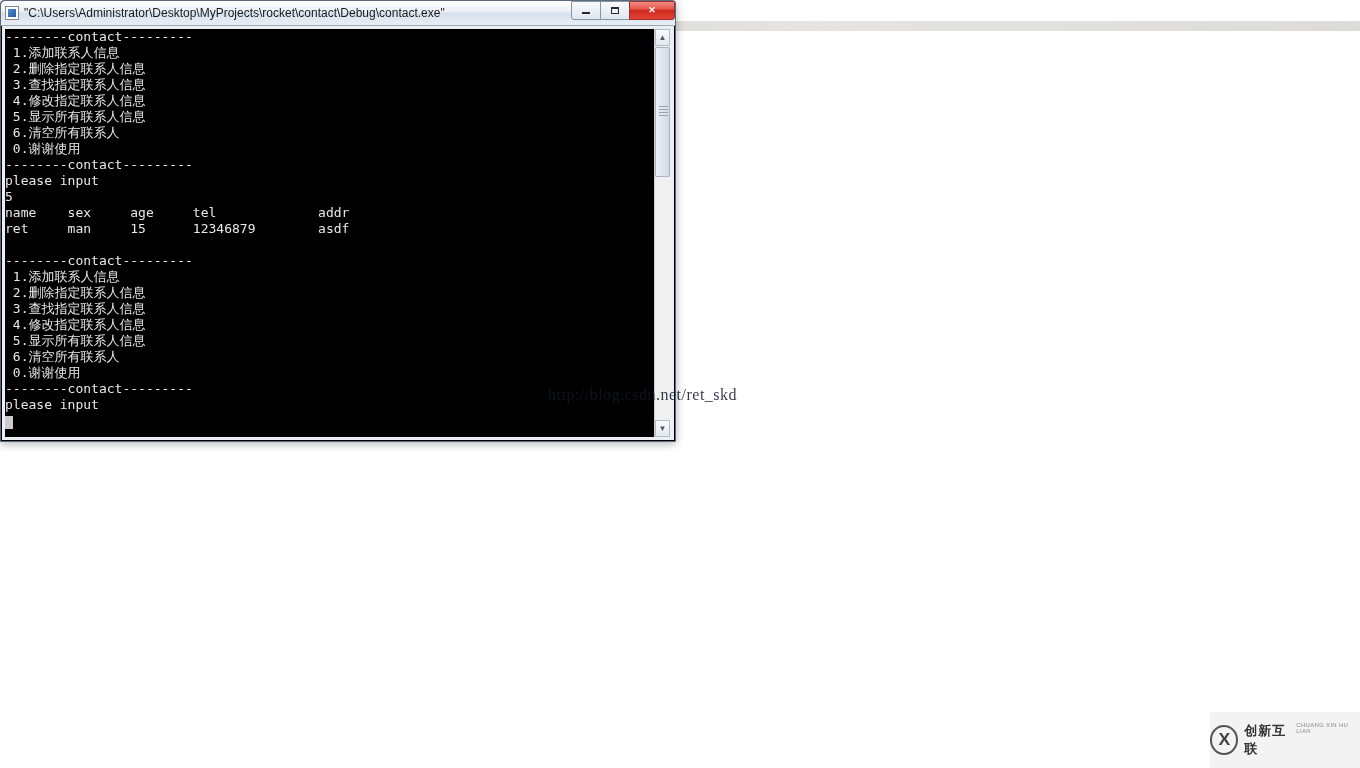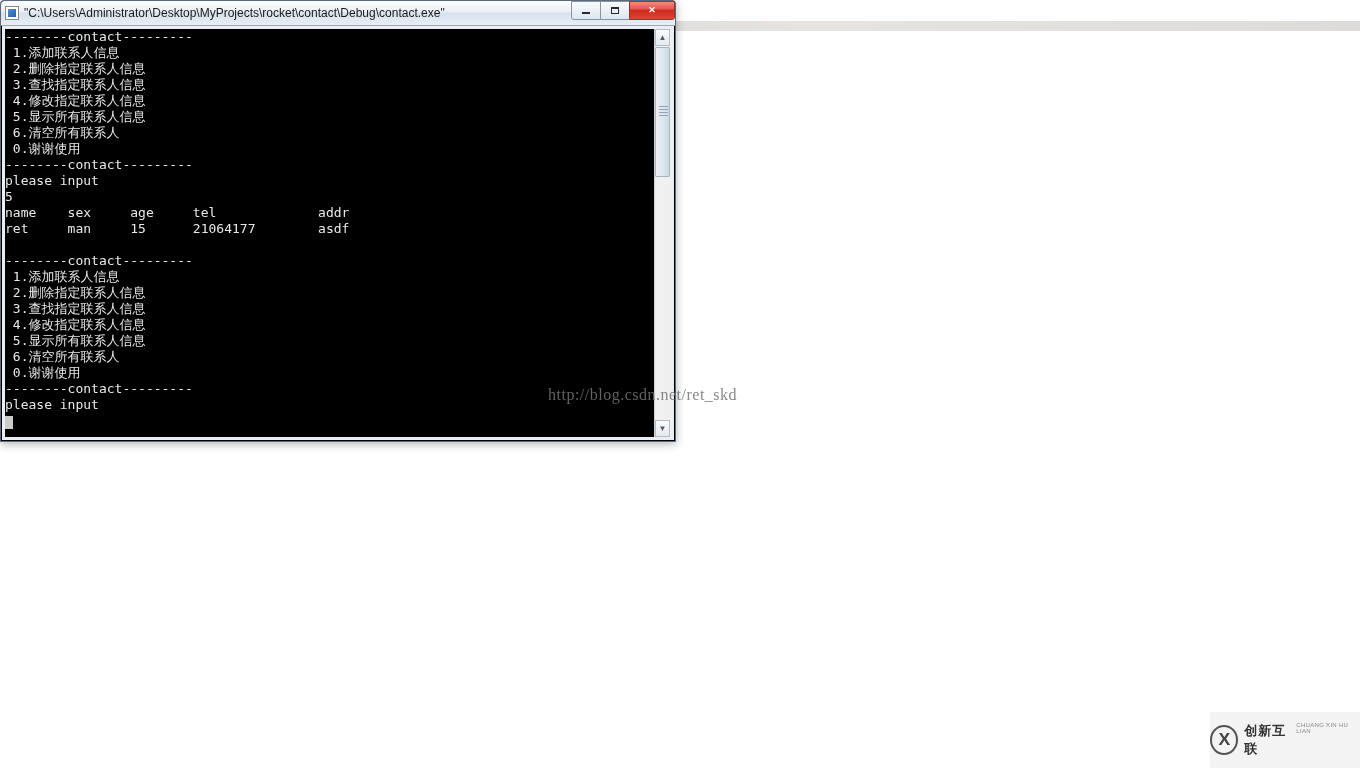--- a/index.html
+++ b/index.html
@@ -144,21 +144,21 @@
     .scroll-grip {
       position:absolute; left:3px; top:58px; width:9px; height:10px;
       background: repeating-linear-gradient(180deg,#96a4b4 0 1px, transparent 1px 3px);
     }
     .watermark {
       position: absolute;
       left: 548px;
       top: 386px;
       font-family: "Georgia", serif;
       font-size: 16px;
-      color: #737373;
+      color: #0f172a;
       letter-spacing: 0.5px;
       opacity: 0.85;
     }
     .footer-logo {
       position: absolute;
       right: 0;
       bottom: 0;
       width: 150px;
       height: 56px;
       background: #f3f3f3;
@@ -214,21 +214,21 @@
 <span> 2.删除指定联系人信息</span>
 <span> 3.查找指定联系人信息</span>
 <span> 4.修改指定联系人信息</span>
 <span> 5.显示所有联系人信息</span>
 <span> 6.清空所有联系人</span>
 <span> 0.谢谢使用</span>
 <span>--------contact---------</span>
 <span>please input</span>
 <span>5</span>
 <span>name    sex     age     tel             addr</span>
-<span>ret     man     15      21064177        asdf</span>
+<span>ret     man     15      12346879        asdf</span>
 
 <span>--------contact---------</span>
 <span> 1.添加联系人信息</span>
 <span> 2.删除指定联系人信息</span>
 <span> 3.查找指定联系人信息</span>
 <span> 4.修改指定联系人信息</span>
 <span> 5.显示所有联系人信息</span>
 <span> 6.清空所有联系人</span>
 <span> 0.谢谢使用</span>
 <span>--------contact---------</span>

